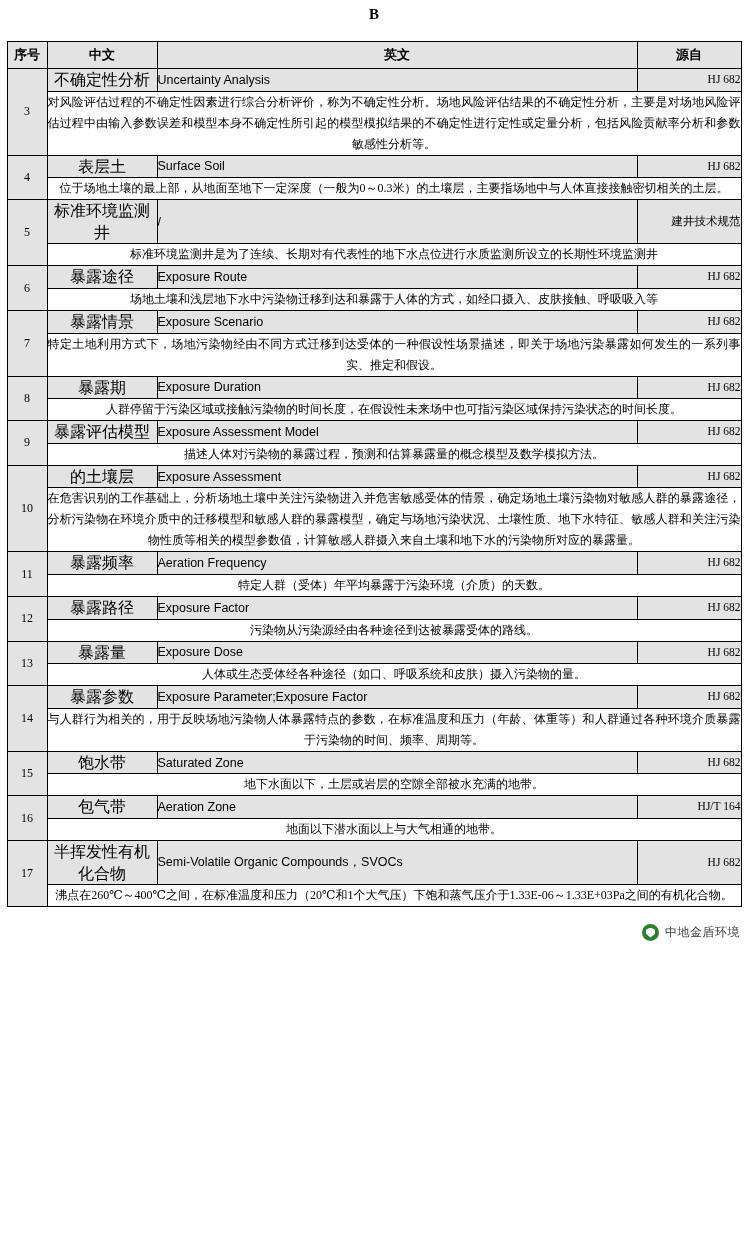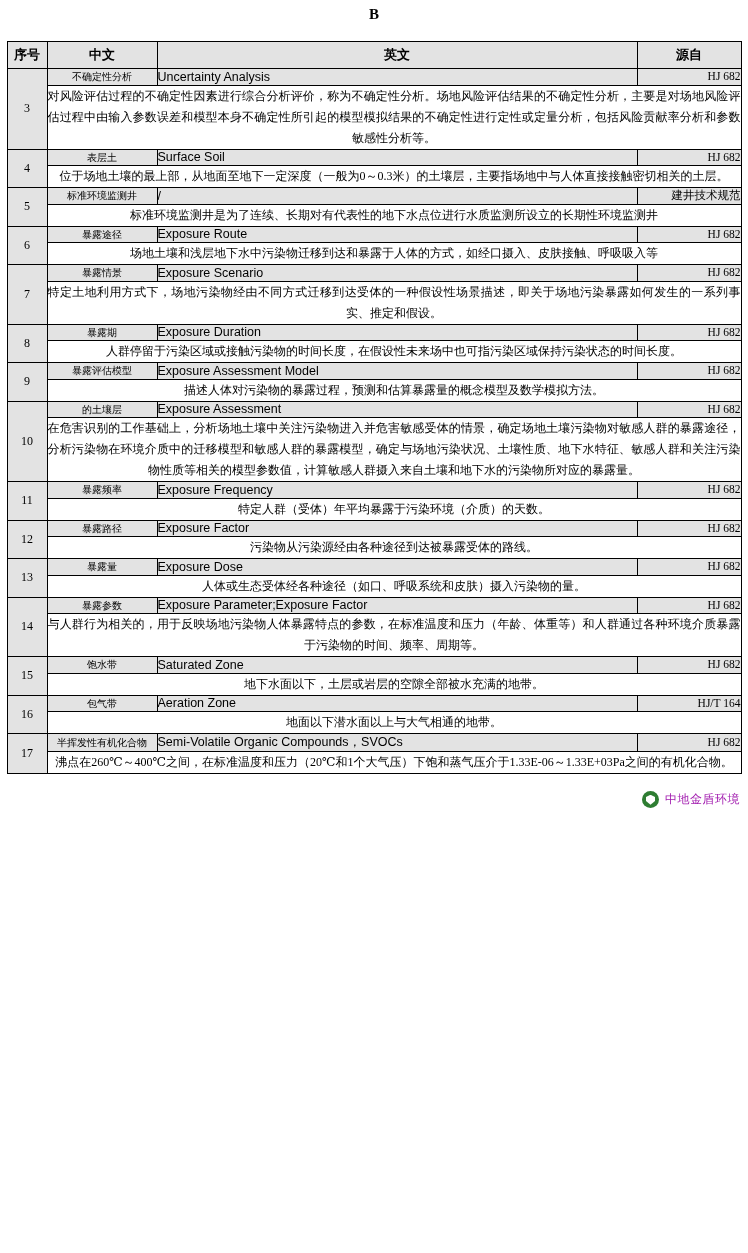--- a/index.html
+++ b/index.html
@@ -43,21 +43,21 @@
   col.c-src{width:104px;}
 
   td.num{
     text-align:center;
     font-size:12px;
     font-family:"Liberation Serif","DejaVu Serif",serif;
     background:#e3e3e3;
   }
   td.cn{
     text-align:center;
-    font-size:10px;
+    font-size:16px;
     background:#e3e3e3;
     padding:4px 2px;
     line-height:1.35;
     font-family:"Liberation Serif","DejaVu Serif",serif;
   }
   td.en{
     font-size:12.5px;
     background:#e3e3e3;
     padding:4px 2px;
     font-family:"Liberation Sans","DejaVu Sans",sans-serif;
@@ -100,21 +100,21 @@
     position:relative;
   }
   .wm .badge::after{
     content:"";
     position:absolute;
     left:4px;top:3.5px;
     width:9px;height:10px;
     background:#fff;
     clip-path:polygon(50% 0,100% 22%,100% 62%,50% 100%,0 62%,0 22%);
   }
-  .wm span.t{color:#a21caf;letter-spacing:.5px;}
+  .wm span.t{color:#404040;letter-spacing:.5px;}
   .spacer{height:26px;}
 </style>
 </head>
 <body>
 
 <div class="page">
 
   <div class="page-label">B</div>
 
   <table class="gloss">
@@ -210,21 +210,21 @@
         <td class="en">Exposure Assessment</td>
         <td class="src">HJ 682</td>
       </tr>
       <tr>
         <td class="desc justify" colspan="3">在危害识别的工作基础上，分析场地土壤中关注污染物进入并危害敏感受体的情景，确定场地土壤污染物对敏感人群的暴露途径，分析污染物在环境介质中的迁移模型和敏感人群的暴露模型，确定与场地污染状况、土壤性质、地下水特征、敏感人群和关注污染物性质等相关的模型参数值，计算敏感人群摄入来自土壤和地下水的污染物所对应的暴露量。</td>
       </tr>
 
       <tr>
         <td class="num" rowspan="2">11</td>
         <td class="cn">暴露频率</td>
-        <td class="en">Exposure Frequency</td>
+        <td class="en">Aeration Frequency</td>
         <td class="src">HJ 682</td>
       </tr>
       <tr>
         <td class="desc" colspan="3">特定人群（受体）年平均暴露于污染环境（介质）的天数。</td>
       </tr>
 
       <tr>
         <td class="num" rowspan="2">12</td>
         <td class="cn">暴露路径</td>
         <td class="en">Exposure Factor</td>

